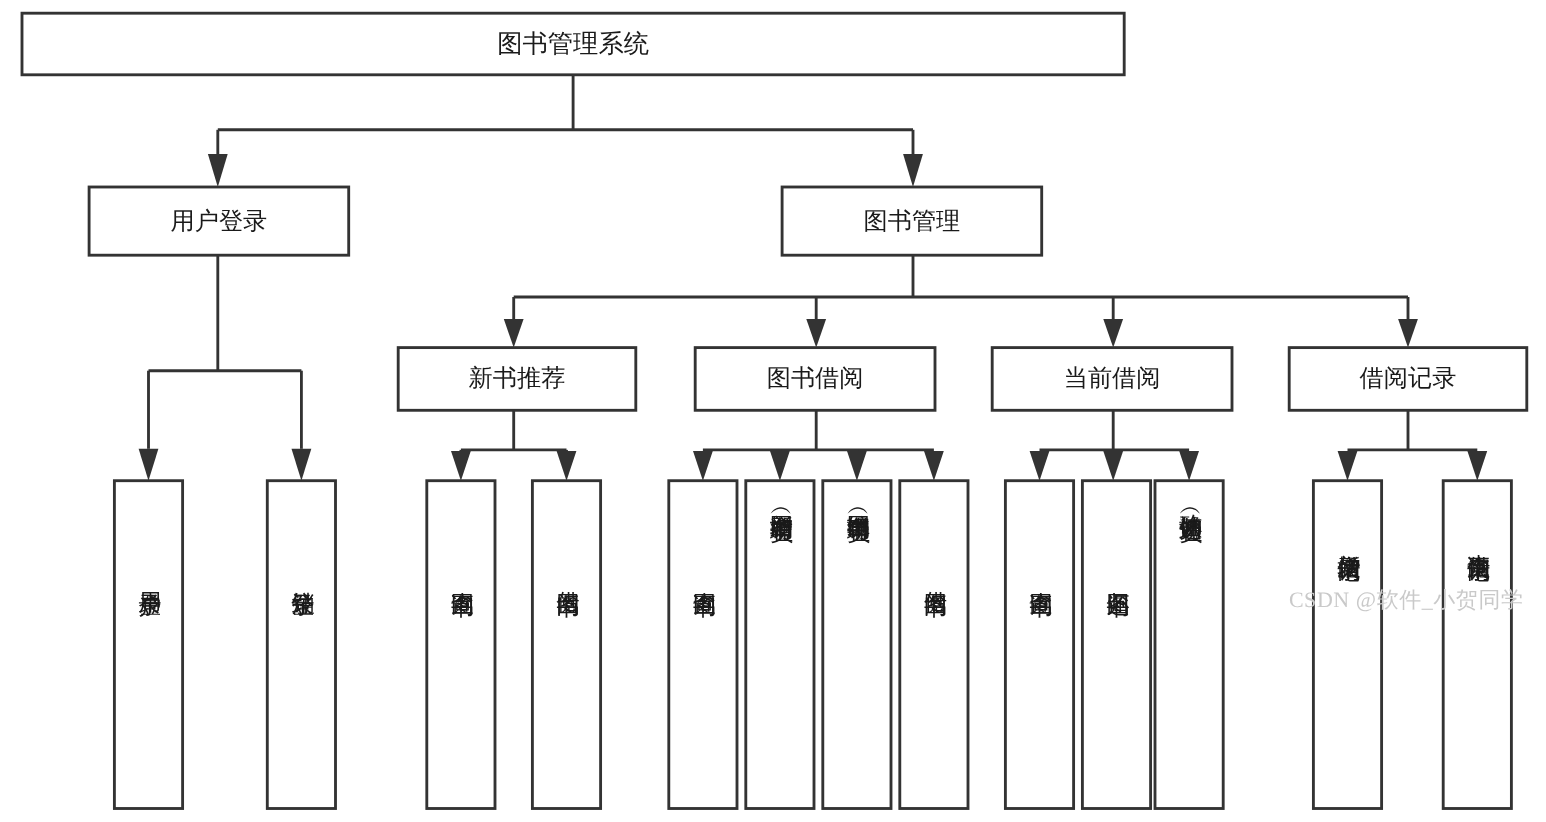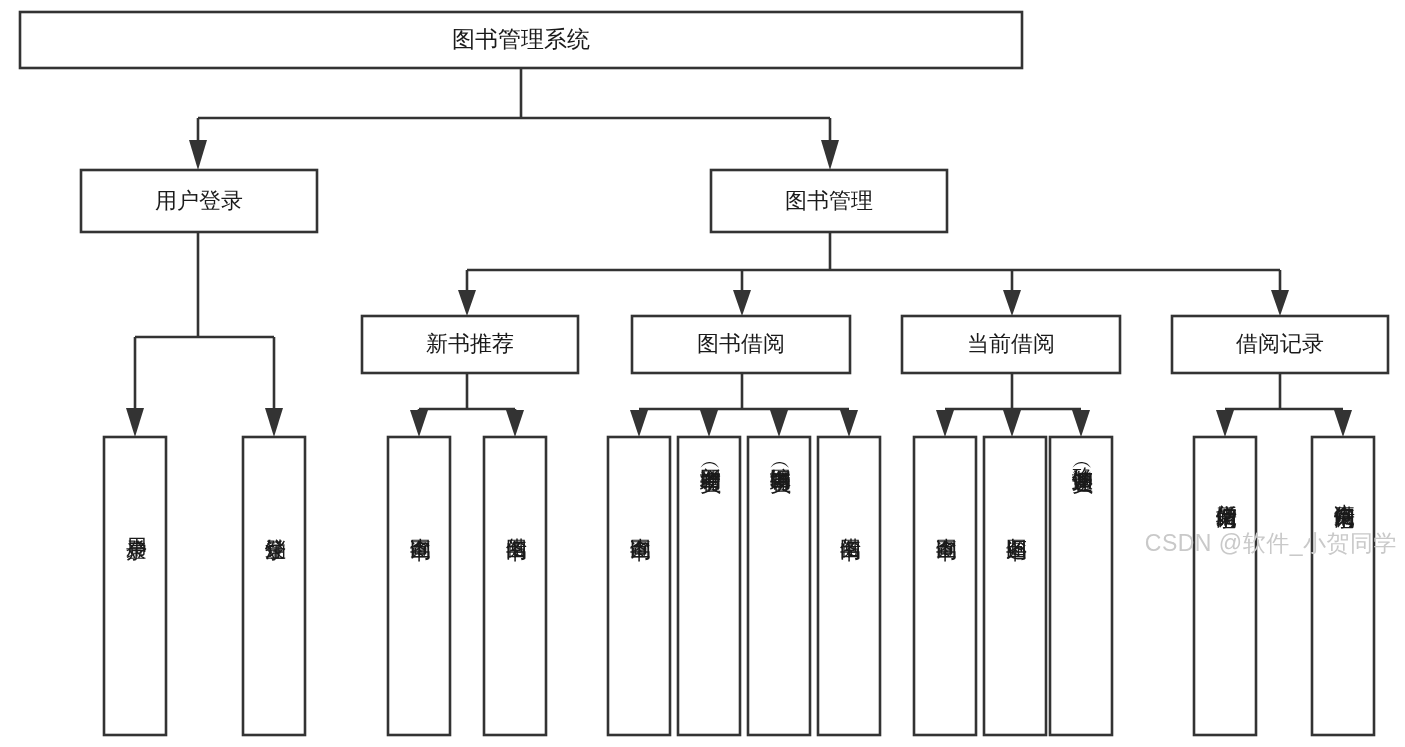--- a/index.html
+++ b/index.html
@@ -51,24 +51,24 @@
   }
   .node-label.vertical {
     font-size: 21px;
     letter-spacing: 1px;
   }
   .title-label {
     font-size: 23px;
   }
   .watermark {
     position: absolute;
-    right: 8px;
+    right: 20px;
     bottom: 6px;
-    font-family: Liberation Sans, sans-serif;
-    font-size: 23px;
+    font-family: Liberation Serif, serif;
+    font-size: 20px;
     color: #c9c9c9;
     white-space: nowrap;
     letter-spacing: 0.5px;
     user-select: none;
   }
 </style>
 </head>
 <body>
 
 <div id="diagram-root">

